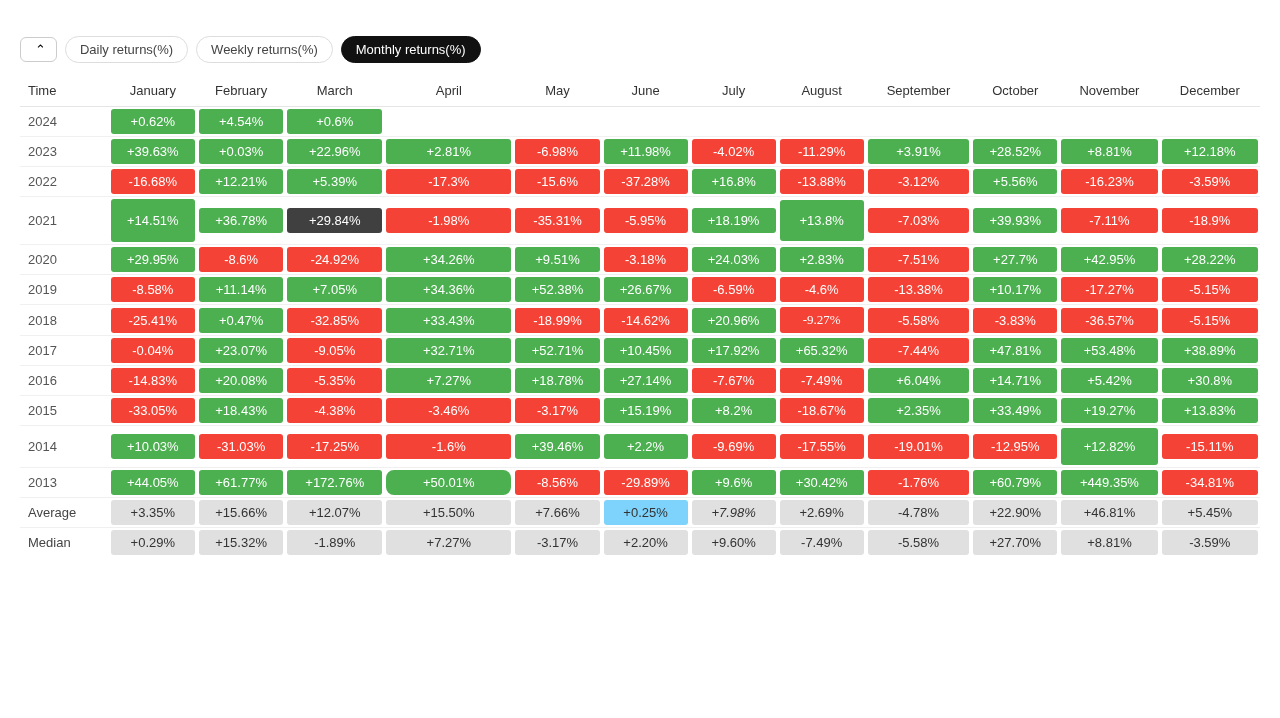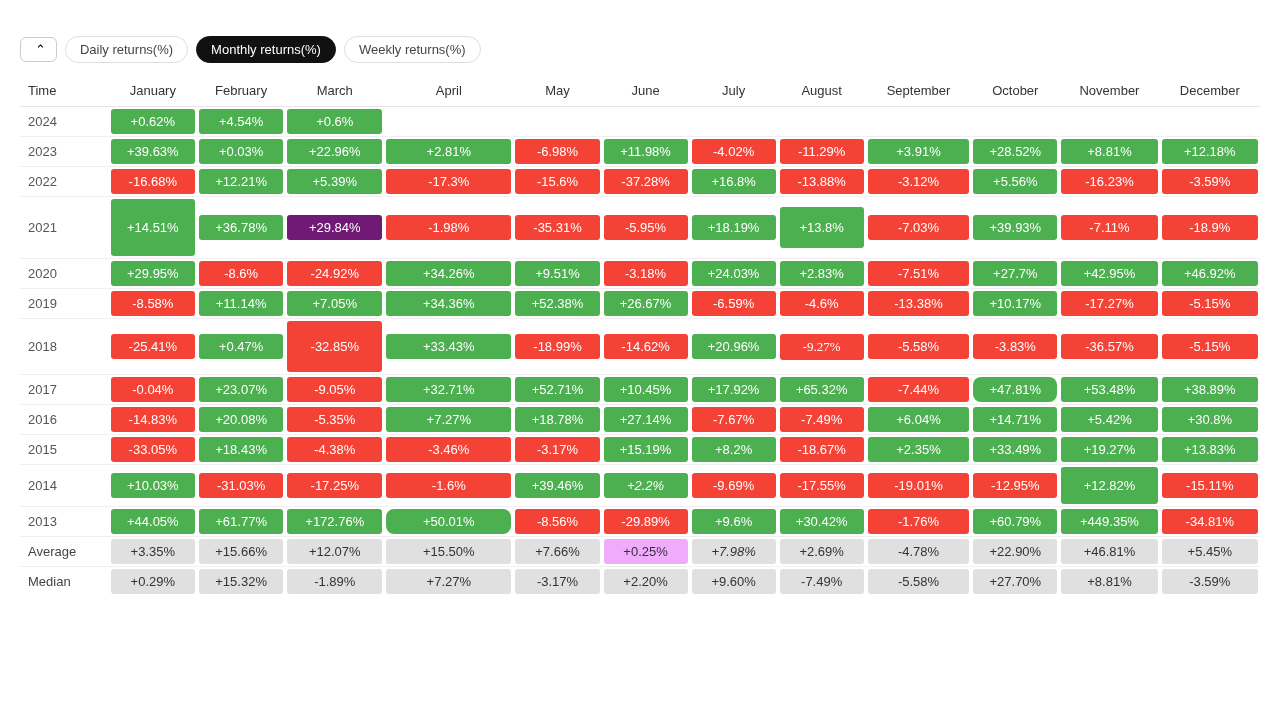--- a/index.html
+++ b/index.html
@@ -24,22 +24,22 @@
 <body>
 
 <h1></h1>
 
 <div class="toolbar">
   <div class="btc-select">
     <span></span>
     <span>⌃</span>
   </div>
   <button class="tab-btn">Daily returns(%)</button>
+  <button class="tab-btn">Weekly returns(%)</button>
   <button class="tab-btn active">Monthly returns(%)</button>
-  <button class="tab-btn">Weekly returns(%)</button>
 </div>
 
 <table>
   <thead>
     <tr id="header-row">
         <th>Time</th>
         <th>January</th>
         <th>February</th>
         <th>March</th>
         <th>April</th>
@@ -167,27 +167,27 @@
         <td class="val">
           <span style="background: rgb(244, 67, 54); color: rgb(255, 255, 255); border-radius: 3px; padding: 5px 2px; display: block;">-16.23%</span>
         </td>
         <td class="val">
           <span style="background: rgb(244, 67, 54); color: rgb(255, 255, 255); border-radius: 3px; padding: 5px 2px; display: block;">-3.59%</span>
         </td>
       </tr>
       <tr>
         <td>2021</td>
         <td class="val">
-          <span style="background: rgb(76, 175, 80); color: rgb(255, 255, 255); border-radius: 3px; padding: 21px 2px; display: block;">+14.51%</span>
+          <span style="background: rgb(76, 175, 80); color: rgb(255, 255, 255); border-radius: 3px; padding: 14px 2px; display: block;">+14.51%</span>
         </td>
         <td class="val">
           <span style="background: rgb(76, 175, 80); color: rgb(255, 255, 255); border-radius: 3px; padding: 5px 2px; display: block;">+36.78%</span>
         </td>
         <td class="val">
-          <span style="background: #701a75; color: rgb(255, 255, 255); border-radius: 3px; padding: 5px 2px; display: block;">+29.84%</span>
+          <span style="background: #404040; color: rgb(255, 255, 255); border-radius: 3px; padding: 5px 2px; display: block;">+29.84%</span>
         </td>
         <td class="val">
           <span style="background: rgb(244, 67, 54); color: rgb(255, 255, 255); border-radius: 3px; padding: 5px 2px; display: block;">-1.98%</span>
         </td>
         <td class="val">
           <span style="background: rgb(244, 67, 54); color: rgb(255, 255, 255); border-radius: 3px; padding: 5px 2px; display: block;">-35.31%</span>
         </td>
         <td class="val">
           <span style="background: rgb(244, 67, 54); color: rgb(255, 255, 255); border-radius: 3px; padding: 5px 2px; display: block;">-5.95%</span>
         </td>
@@ -239,21 +239,21 @@
         <td class="val">
           <span style="background: rgb(244, 67, 54); color: rgb(255, 255, 255); border-radius: 3px; padding: 5px 2px; display: block;">-7.51%</span>
         </td>
         <td class="val">
           <span style="background: rgb(76, 175, 80); color: rgb(255, 255, 255); border-radius: 3px; padding: 5px 2px; display: block;">+27.7%</span>
         </td>
         <td class="val">
           <span style="background: rgb(76, 175, 80); color: rgb(255, 255, 255); border-radius: 3px; padding: 5px 2px; display: block;">+42.95%</span>
         </td>
         <td class="val">
-          <span style="background: rgb(76, 175, 80); color: rgb(255, 255, 255); border-radius: 3px; padding: 5px 2px; display: block;">+46.92%</span>
+          <span style="background: rgb(76, 175, 80); color: rgb(255, 255, 255); border-radius: 3px; padding: 5px 2px; display: block;">+28.22%</span>
         </td>
       </tr>
       <tr>
         <td>2019</td>
         <td class="val">
           <span style="background: rgb(244, 67, 54); color: rgb(255, 255, 255); border-radius: 3px; padding: 5px 2px; display: block;">-8.58%</span>
         </td>
         <td class="val">
           <span style="background: rgb(76, 175, 80); color: rgb(255, 255, 255); border-radius: 3px; padding: 5px 2px; display: block;">+11.14%</span>
         </td>
@@ -290,21 +290,21 @@
       </tr>
       <tr>
         <td>2018</td>
         <td class="val">
           <span style="background: rgb(244, 67, 54); color: rgb(255, 255, 255); border-radius: 3px; padding: 5px 2px; display: block;">-25.41%</span>
         </td>
         <td class="val">
           <span style="background: rgb(76, 175, 80); color: rgb(255, 255, 255); border-radius: 3px; padding: 5px 2px; display: block;">+0.47%</span>
         </td>
         <td class="val">
-          <span style="background: rgb(244, 67, 54); color: rgb(255, 255, 255); border-radius: 3px; padding: 18px 2px; display: block;">-32.85%</span>
+          <span style="background: rgb(244, 67, 54); color: rgb(255, 255, 255); border-radius: 3px; padding: 5px 2px; display: block;">-32.85%</span>
         </td>
         <td class="val">
           <span style="background: rgb(76, 175, 80); color: rgb(255, 255, 255); border-radius: 3px; padding: 5px 2px; display: block;">+33.43%</span>
         </td>
         <td class="val">
           <span style="background: rgb(244, 67, 54); color: rgb(255, 255, 255); border-radius: 3px; padding: 5px 2px; display: block;">-18.99%</span>
         </td>
         <td class="val">
           <span style="background: rgb(244, 67, 54); color: rgb(255, 255, 255); border-radius: 3px; padding: 5px 2px; display: block;">-14.62%</span>
         </td>
@@ -350,21 +350,21 @@
         <td class="val">
           <span style="background: rgb(76, 175, 80); color: rgb(255, 255, 255); border-radius: 3px; padding: 5px 2px; display: block;">+17.92%</span>
         </td>
         <td class="val">
           <span style="background: rgb(76, 175, 80); color: rgb(255, 255, 255); border-radius: 3px; padding: 5px 2px; display: block;">+65.32%</span>
         </td>
         <td class="val">
           <span style="background: rgb(244, 67, 54); color: rgb(255, 255, 255); border-radius: 3px; padding: 5px 2px; display: block;">-7.44%</span>
         </td>
         <td class="val">
-          <span style="background: rgb(76, 175, 80); color: rgb(255, 255, 255); border-radius: 8px; padding: 5px 2px; display: block;">+47.81%</span>
+          <span style="background: rgb(76, 175, 80); color: rgb(255, 255, 255); border-radius: 3px; padding: 5px 2px; display: block;">+47.81%</span>
         </td>
         <td class="val">
           <span style="background: rgb(76, 175, 80); color: rgb(255, 255, 255); border-radius: 3px; padding: 5px 2px; display: block;">+53.48%</span>
         </td>
         <td class="val">
           <span style="background: rgb(76, 175, 80); color: rgb(255, 255, 255); border-radius: 3px; padding: 5px 2px; display: block;">+38.89%</span>
         </td>
       </tr>
       <tr>
         <td>2016</td>
@@ -455,21 +455,21 @@
         <td class="val">
           <span style="background: rgb(244, 67, 54); color: rgb(255, 255, 255); border-radius: 3px; padding: 5px 2px; display: block;">-17.25%</span>
         </td>
         <td class="val">
           <span style="background: rgb(244, 67, 54); color: rgb(255, 255, 255); border-radius: 3px; padding: 5px 2px; display: block;">-1.6%</span>
         </td>
         <td class="val">
           <span style="background: rgb(76, 175, 80); color: rgb(255, 255, 255); border-radius: 3px; padding: 5px 2px; display: block;">+39.46%</span>
         </td>
         <td class="val">
-          <span style="background: rgb(76, 175, 80); color: rgb(255, 255, 255); border-radius: 3px; padding: 5px 2px; display: block; font-style: italic;">+2.2%</span>
+          <span style="background: rgb(76, 175, 80); color: rgb(255, 255, 255); border-radius: 3px; padding: 5px 2px; display: block;">+2.2%</span>
         </td>
         <td class="val">
           <span style="background: rgb(244, 67, 54); color: rgb(255, 255, 255); border-radius: 3px; padding: 5px 2px; display: block;">-9.69%</span>
         </td>
         <td class="val">
           <span style="background: rgb(244, 67, 54); color: rgb(255, 255, 255); border-radius: 3px; padding: 5px 2px; display: block;">-17.55%</span>
         </td>
         <td class="val">
           <span style="background: rgb(244, 67, 54); color: rgb(255, 255, 255); border-radius: 3px; padding: 5px 2px; display: block;">-19.01%</span>
         </td>
@@ -533,21 +533,21 @@
         <td class="val">
           <span style="background: rgb(224, 224, 224); color: rgb(51, 51, 51); border-radius: 3px; padding: 5px 2px; display: block;">+12.07%</span>
         </td>
         <td class="val">
           <span style="background: rgb(224, 224, 224); color: rgb(51, 51, 51); border-radius: 3px; padding: 5px 2px; display: block;">+15.50%</span>
         </td>
         <td class="val">
           <span style="background: rgb(224, 224, 224); color: rgb(51, 51, 51); border-radius: 3px; padding: 5px 2px; display: block;">+7.66%</span>
         </td>
         <td class="val">
-          <span style="background: #f0abfc; color: rgb(51, 51, 51); border-radius: 3px; padding: 5px 2px; display: block;">+0.25%</span>
+          <span style="background: #7dd3fc; color: rgb(51, 51, 51); border-radius: 3px; padding: 5px 2px; display: block;">+0.25%</span>
         </td>
         <td class="val">
           <span style="background: rgb(224, 224, 224); color: rgb(51, 51, 51); border-radius: 3px; padding: 5px 2px; display: block; font-style: italic;">+7.98%</span>
         </td>
         <td class="val">
           <span style="background: rgb(224, 224, 224); color: rgb(51, 51, 51); border-radius: 3px; padding: 5px 2px; display: block;">+2.69%</span>
         </td>
         <td class="val">
           <span style="background: rgb(224, 224, 224); color: rgb(51, 51, 51); border-radius: 3px; padding: 5px 2px; display: block;">-4.78%</span>
         </td>

